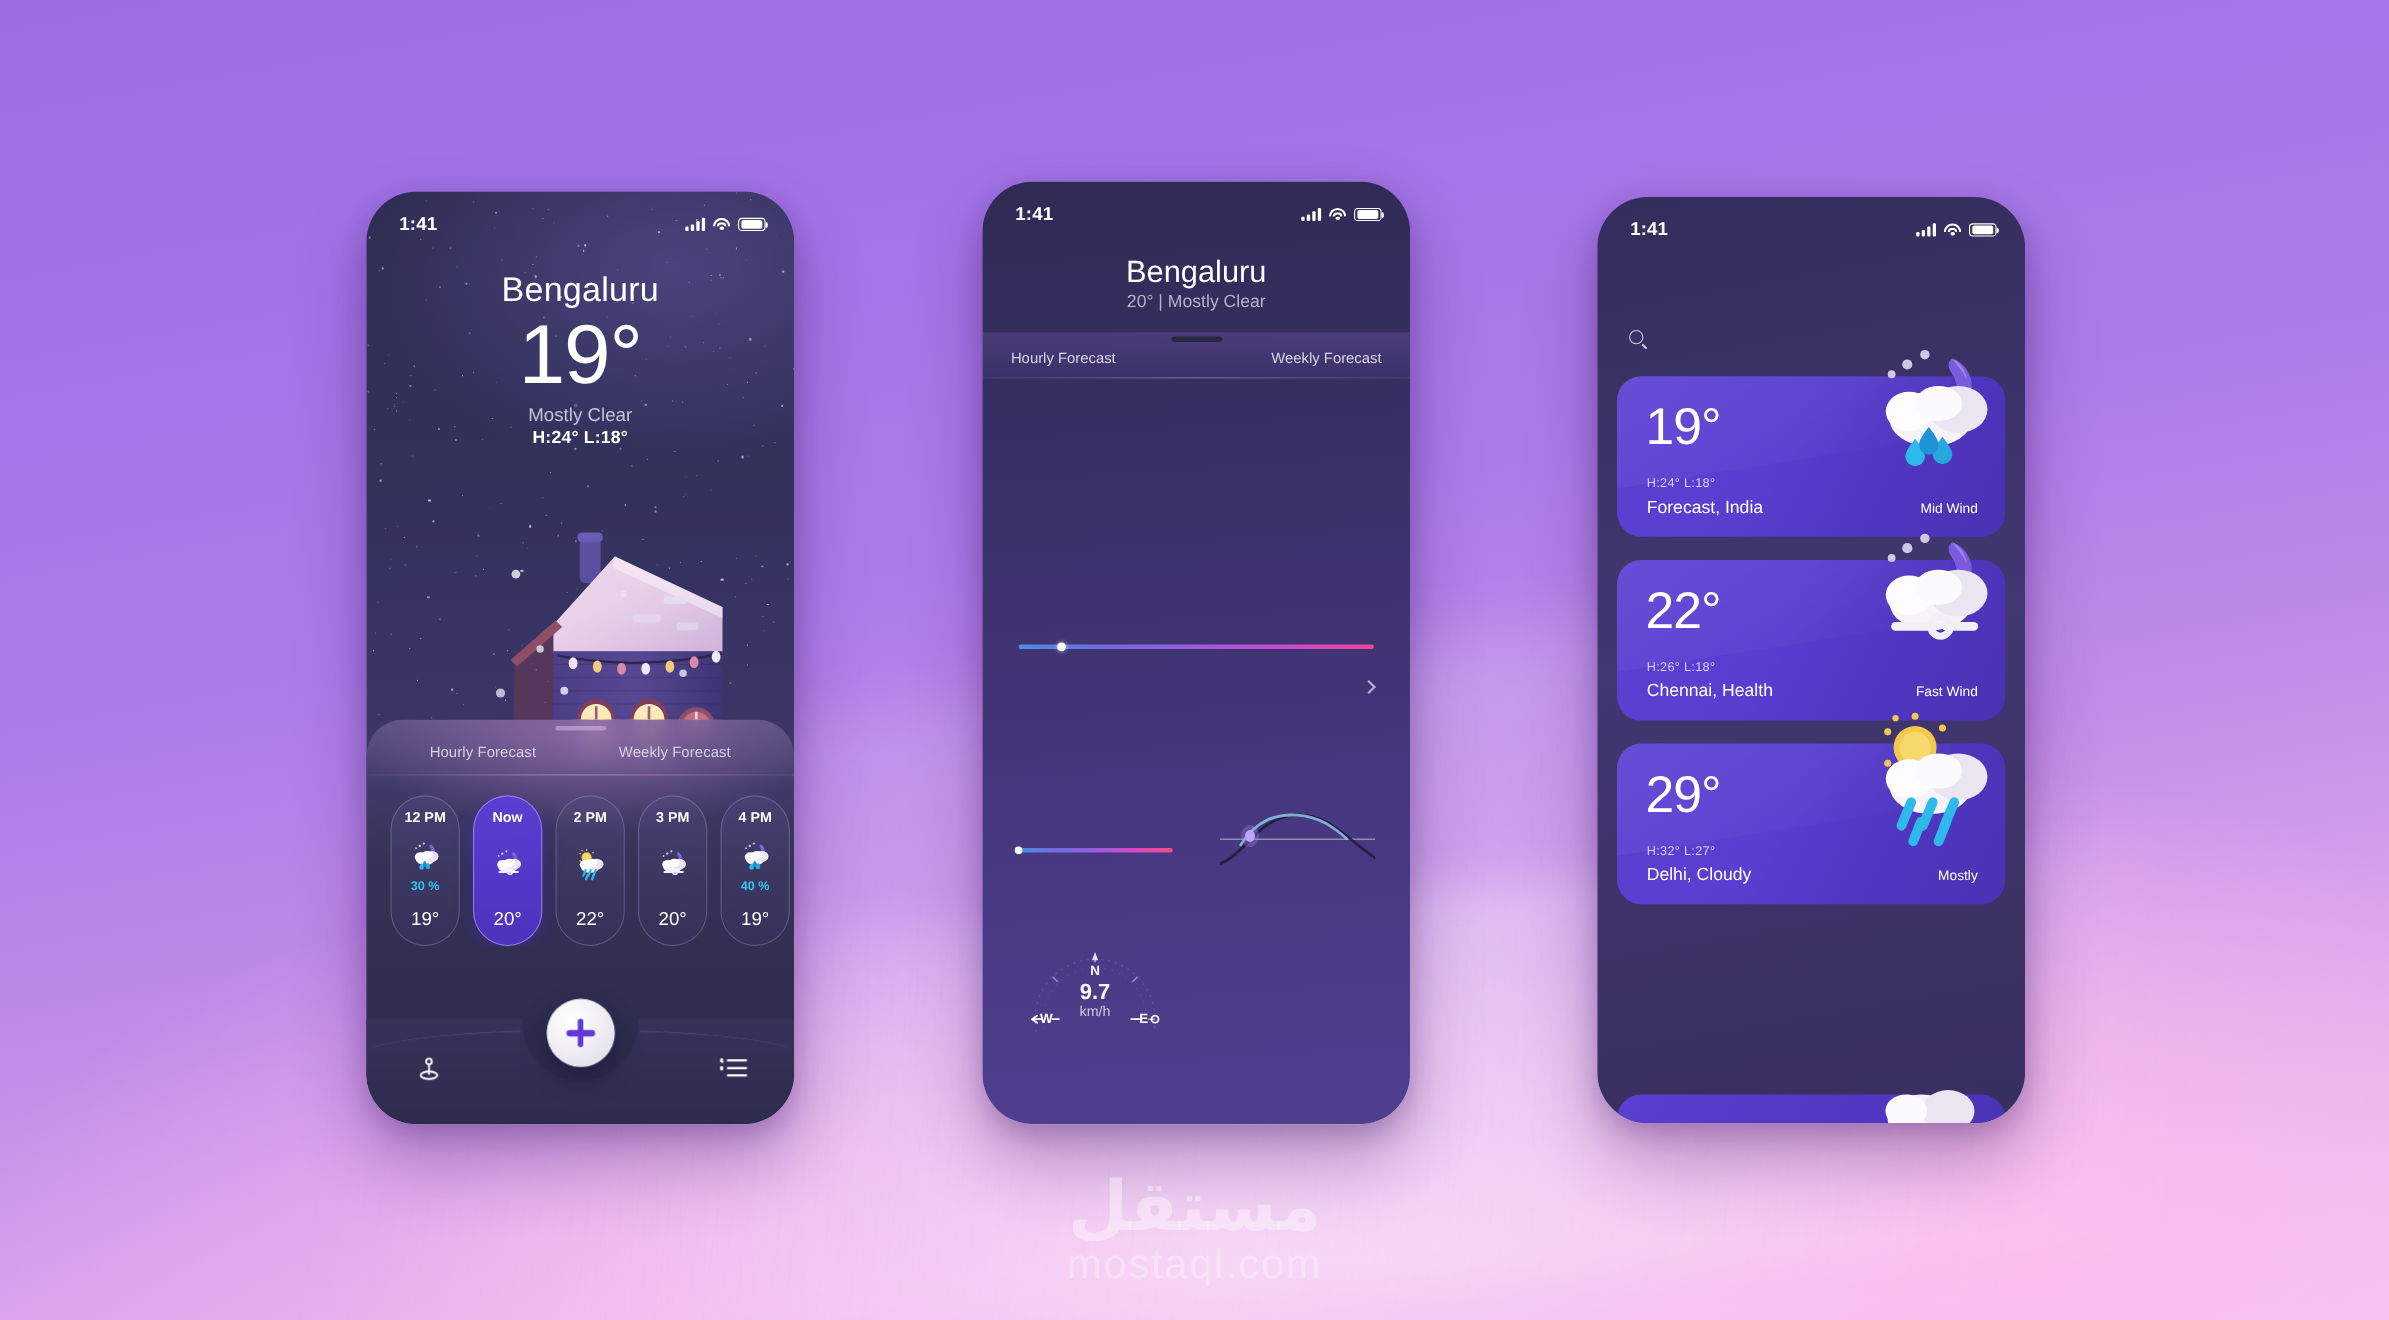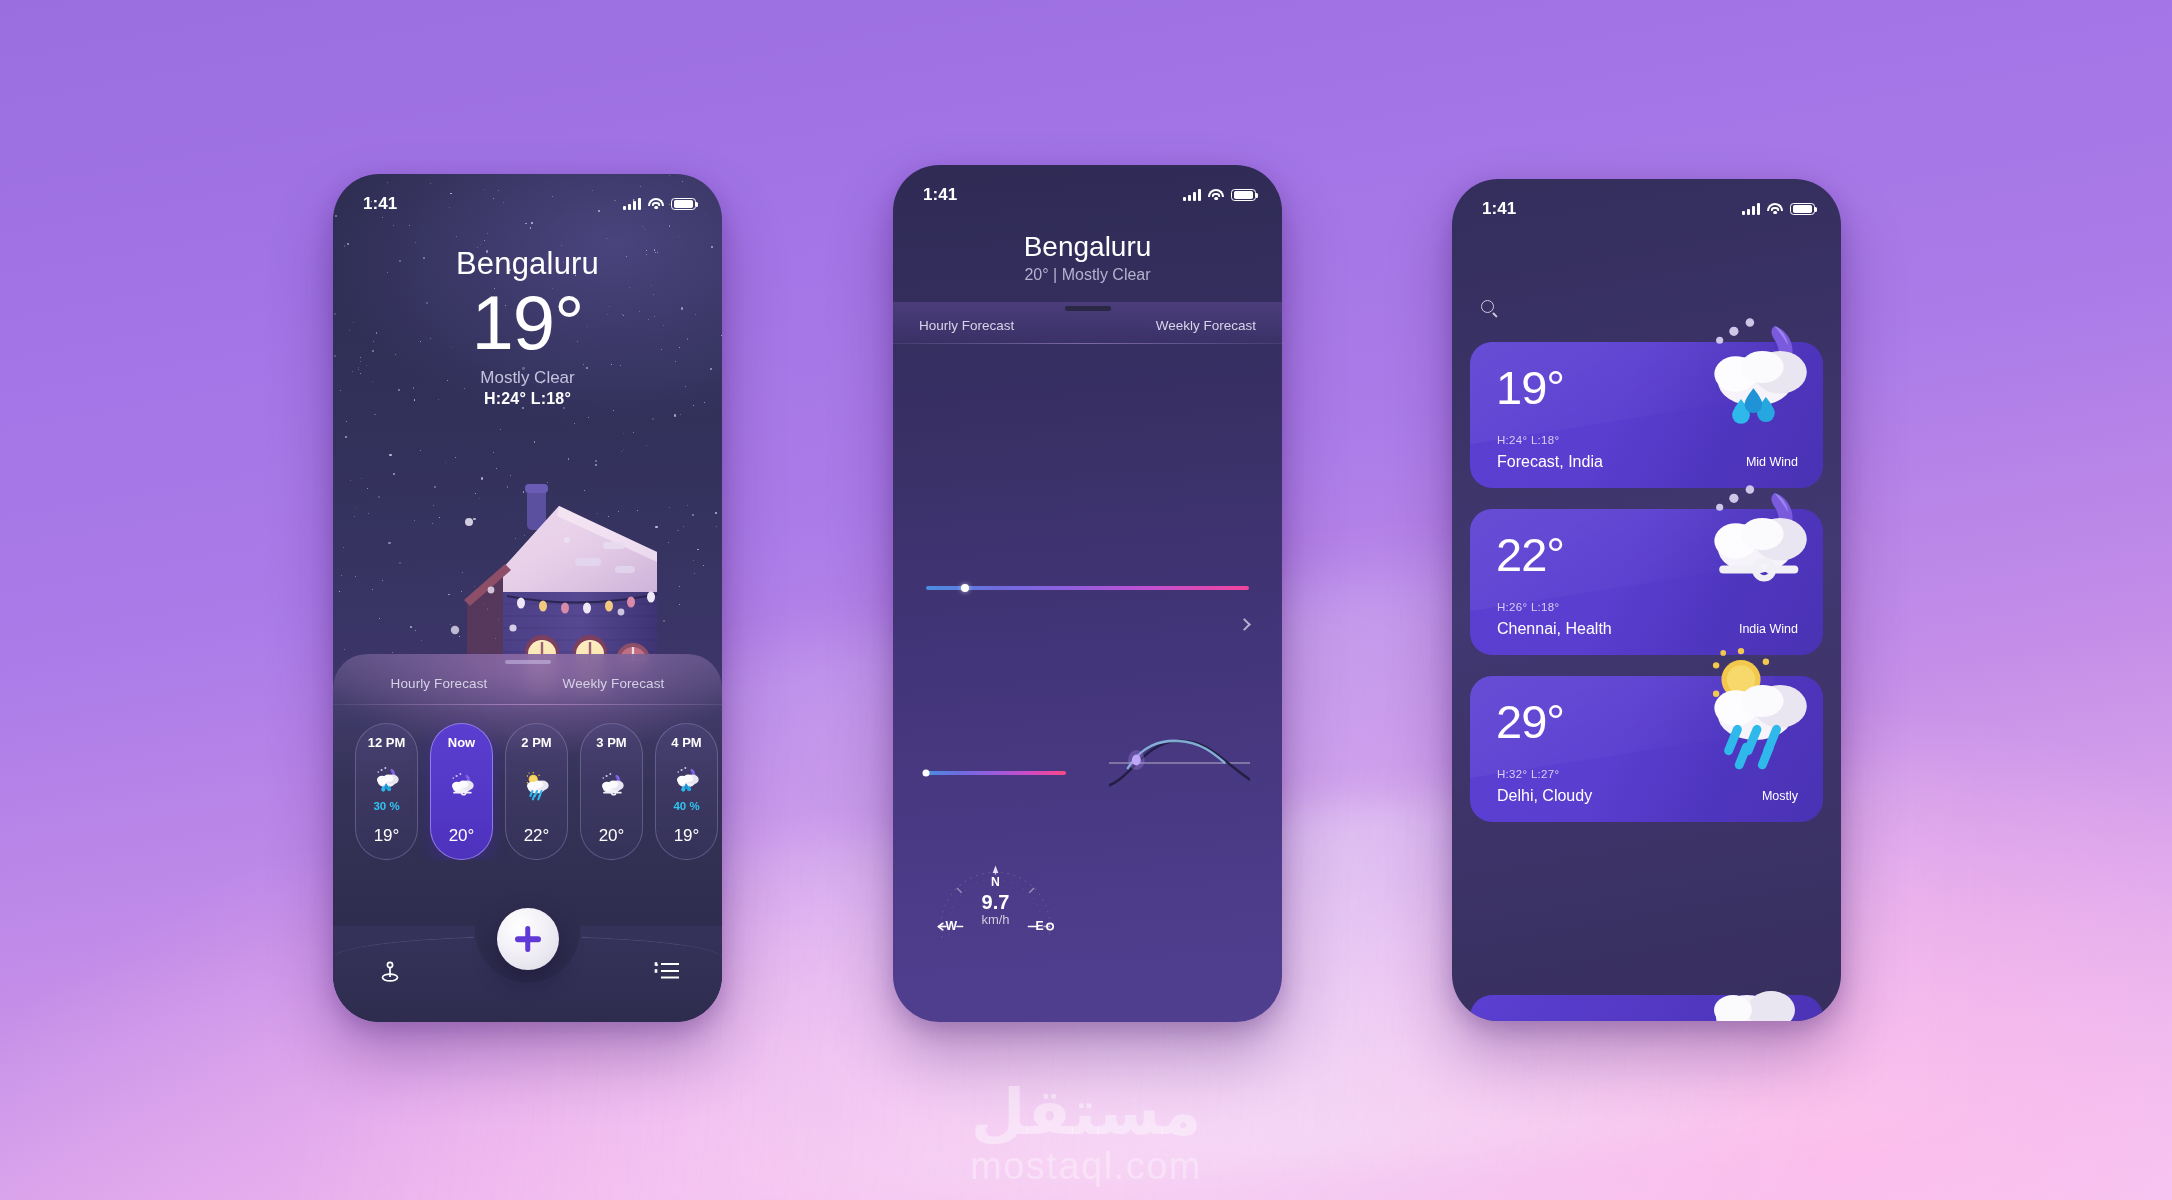--- a/index.html
+++ b/index.html
@@ -281,21 +281,21 @@
 
   .p3-peek {
     position:absolute; left: 18px; right: 18px; bottom: -44px; height: 70px;
     border-radius: 22px; background: linear-gradient(117deg, #5b3fd2 0%, #4a32b4 100%);
   }
   .p3-peek-ico { position:absolute; right: 10px; top: -40px; width: 110px; height: 95px; }
 
   
   .watermark {
     position:absolute; left: 50%; transform: translateX(-50%);
-    bottom: 12px; text-align:center; pointer-events:none;
+    bottom: 28px; text-align:center; pointer-events:none;
     color: rgba(255,255,255,0.40);
   }
   .wm-ar { font-size: 63px; font-weight: 700; line-height: .95; letter-spacing: 2px;
            font-family: "DejaVu Sans", sans-serif; }
   .wm-en { font-size: 38px; font-weight: 400; letter-spacing: 1.5px; margin-top: 2px;
            color: rgba(255,255,255,0.33); }
 </style>
 </head>
 <body>
 
@@ -1245,21 +1245,21 @@
                 <path d="M36 49 c0 0 -5 6 -5 9 a5 5 0 0 0 10 0 c0 -3 -5 -9 -5 -9z" fill="#27a7e0"></path>
                 <path d="M29 44 c0 0 -5 6 -5 9 a5 5 0 0 0 10 0 c0 -3 -5 -9 -5 -9z" fill="#1f93d6"></path>
               </g>
             </svg></div>
         </div>
         <div class="city-card">
           <div class="sheen"></div>
           <div class="cc-temp">22°</div>
           <div class="cc-hl">H:26°  L:18°</div>
           <div class="cc-name">Chennai, Health</div>
-          <div class="cc-desc">India Wind</div>
+          <div class="cc-desc">Fast Wind</div>
           <div class="cc-icon"><svg width="128" height="128" viewBox="0 0 62 72">
               <g fill="#cfc6ea">
                 <circle cx="18" cy="12" r="2.6"></circle>
                 <circle cx="27" cy="7" r="2.4"></circle>
                 <circle cx="10" cy="17" r="2"></circle>
               </g>
               <path d="M41 9 C47 11 51 17 51 23 C51 30 46 36 39 37 C44 32 45 23 41 17 C39 14 38 11 41 9 Z" fill="#7b5bdd"></path>
                 <path d="M41 9 C45 11 48 15 48.5 20 C46 15 43 12 41 9 Z" fill="#9d83ef"></path>
               <ellipse cx="30" cy="40" rx="21" ry="14" fill="#f6f4fa"></ellipse>
                 <ellipse cx="44" cy="35" rx="15" ry="12" fill="#e9e5f1"></ellipse>

